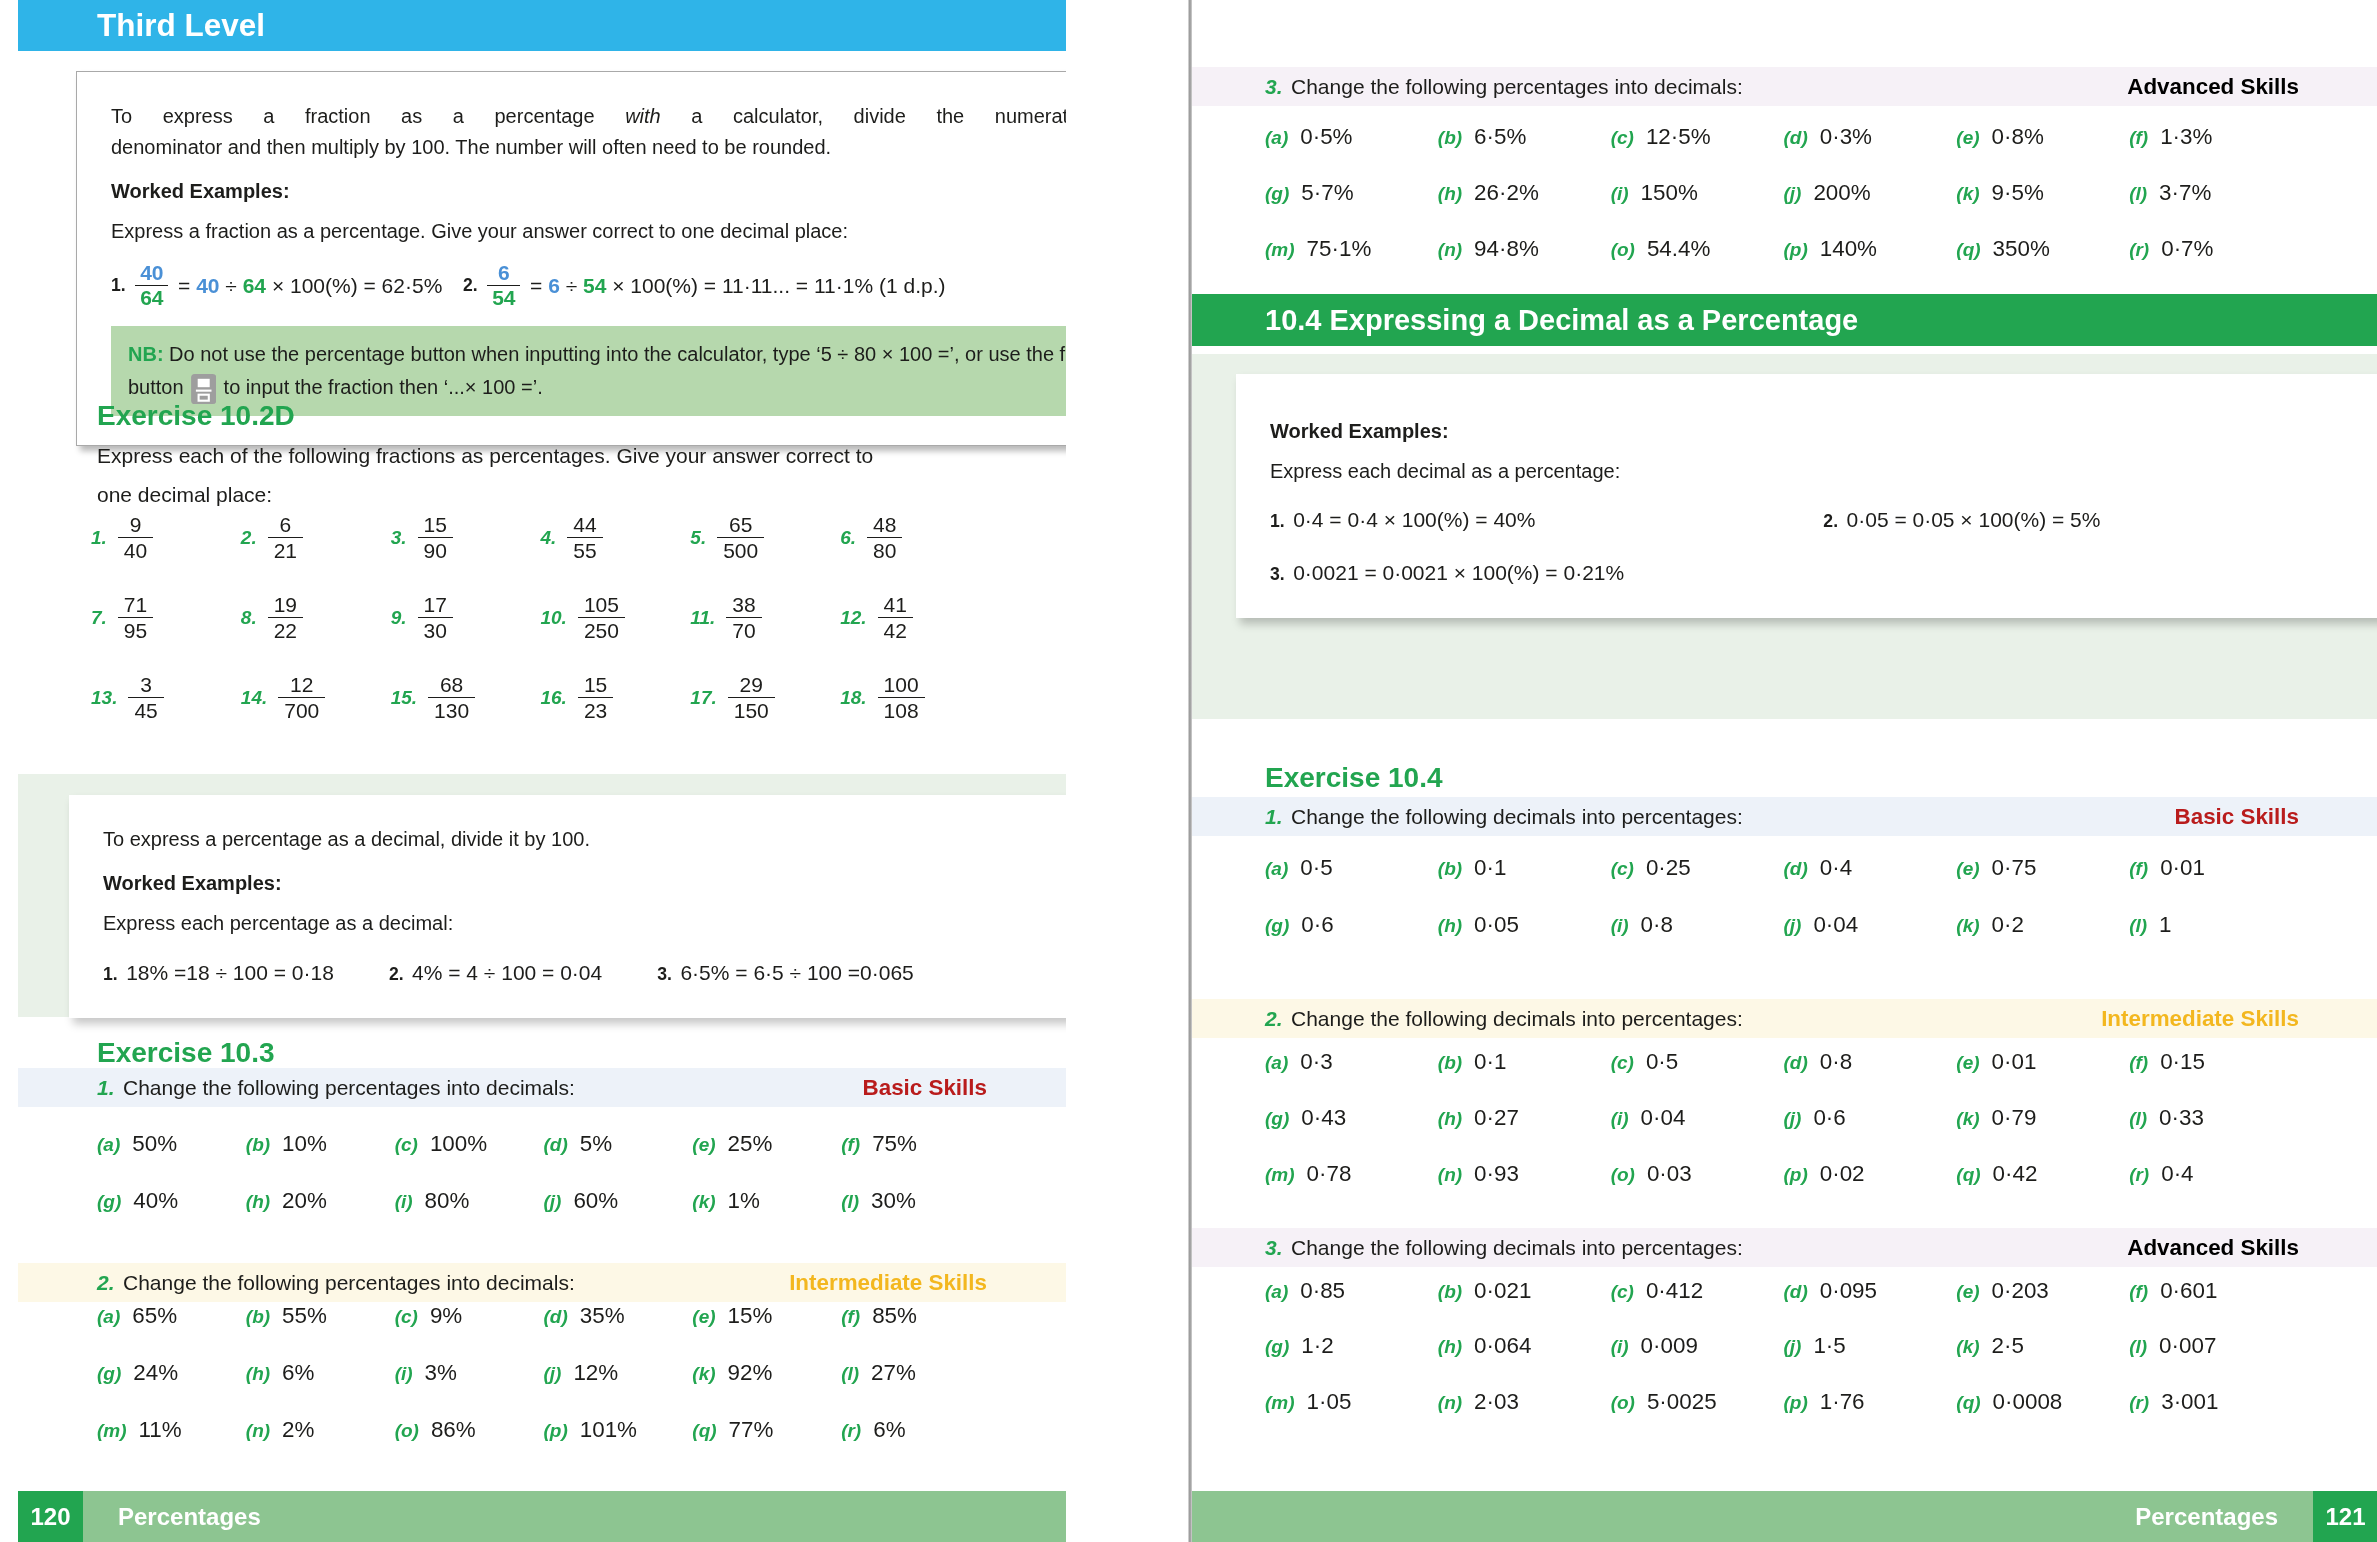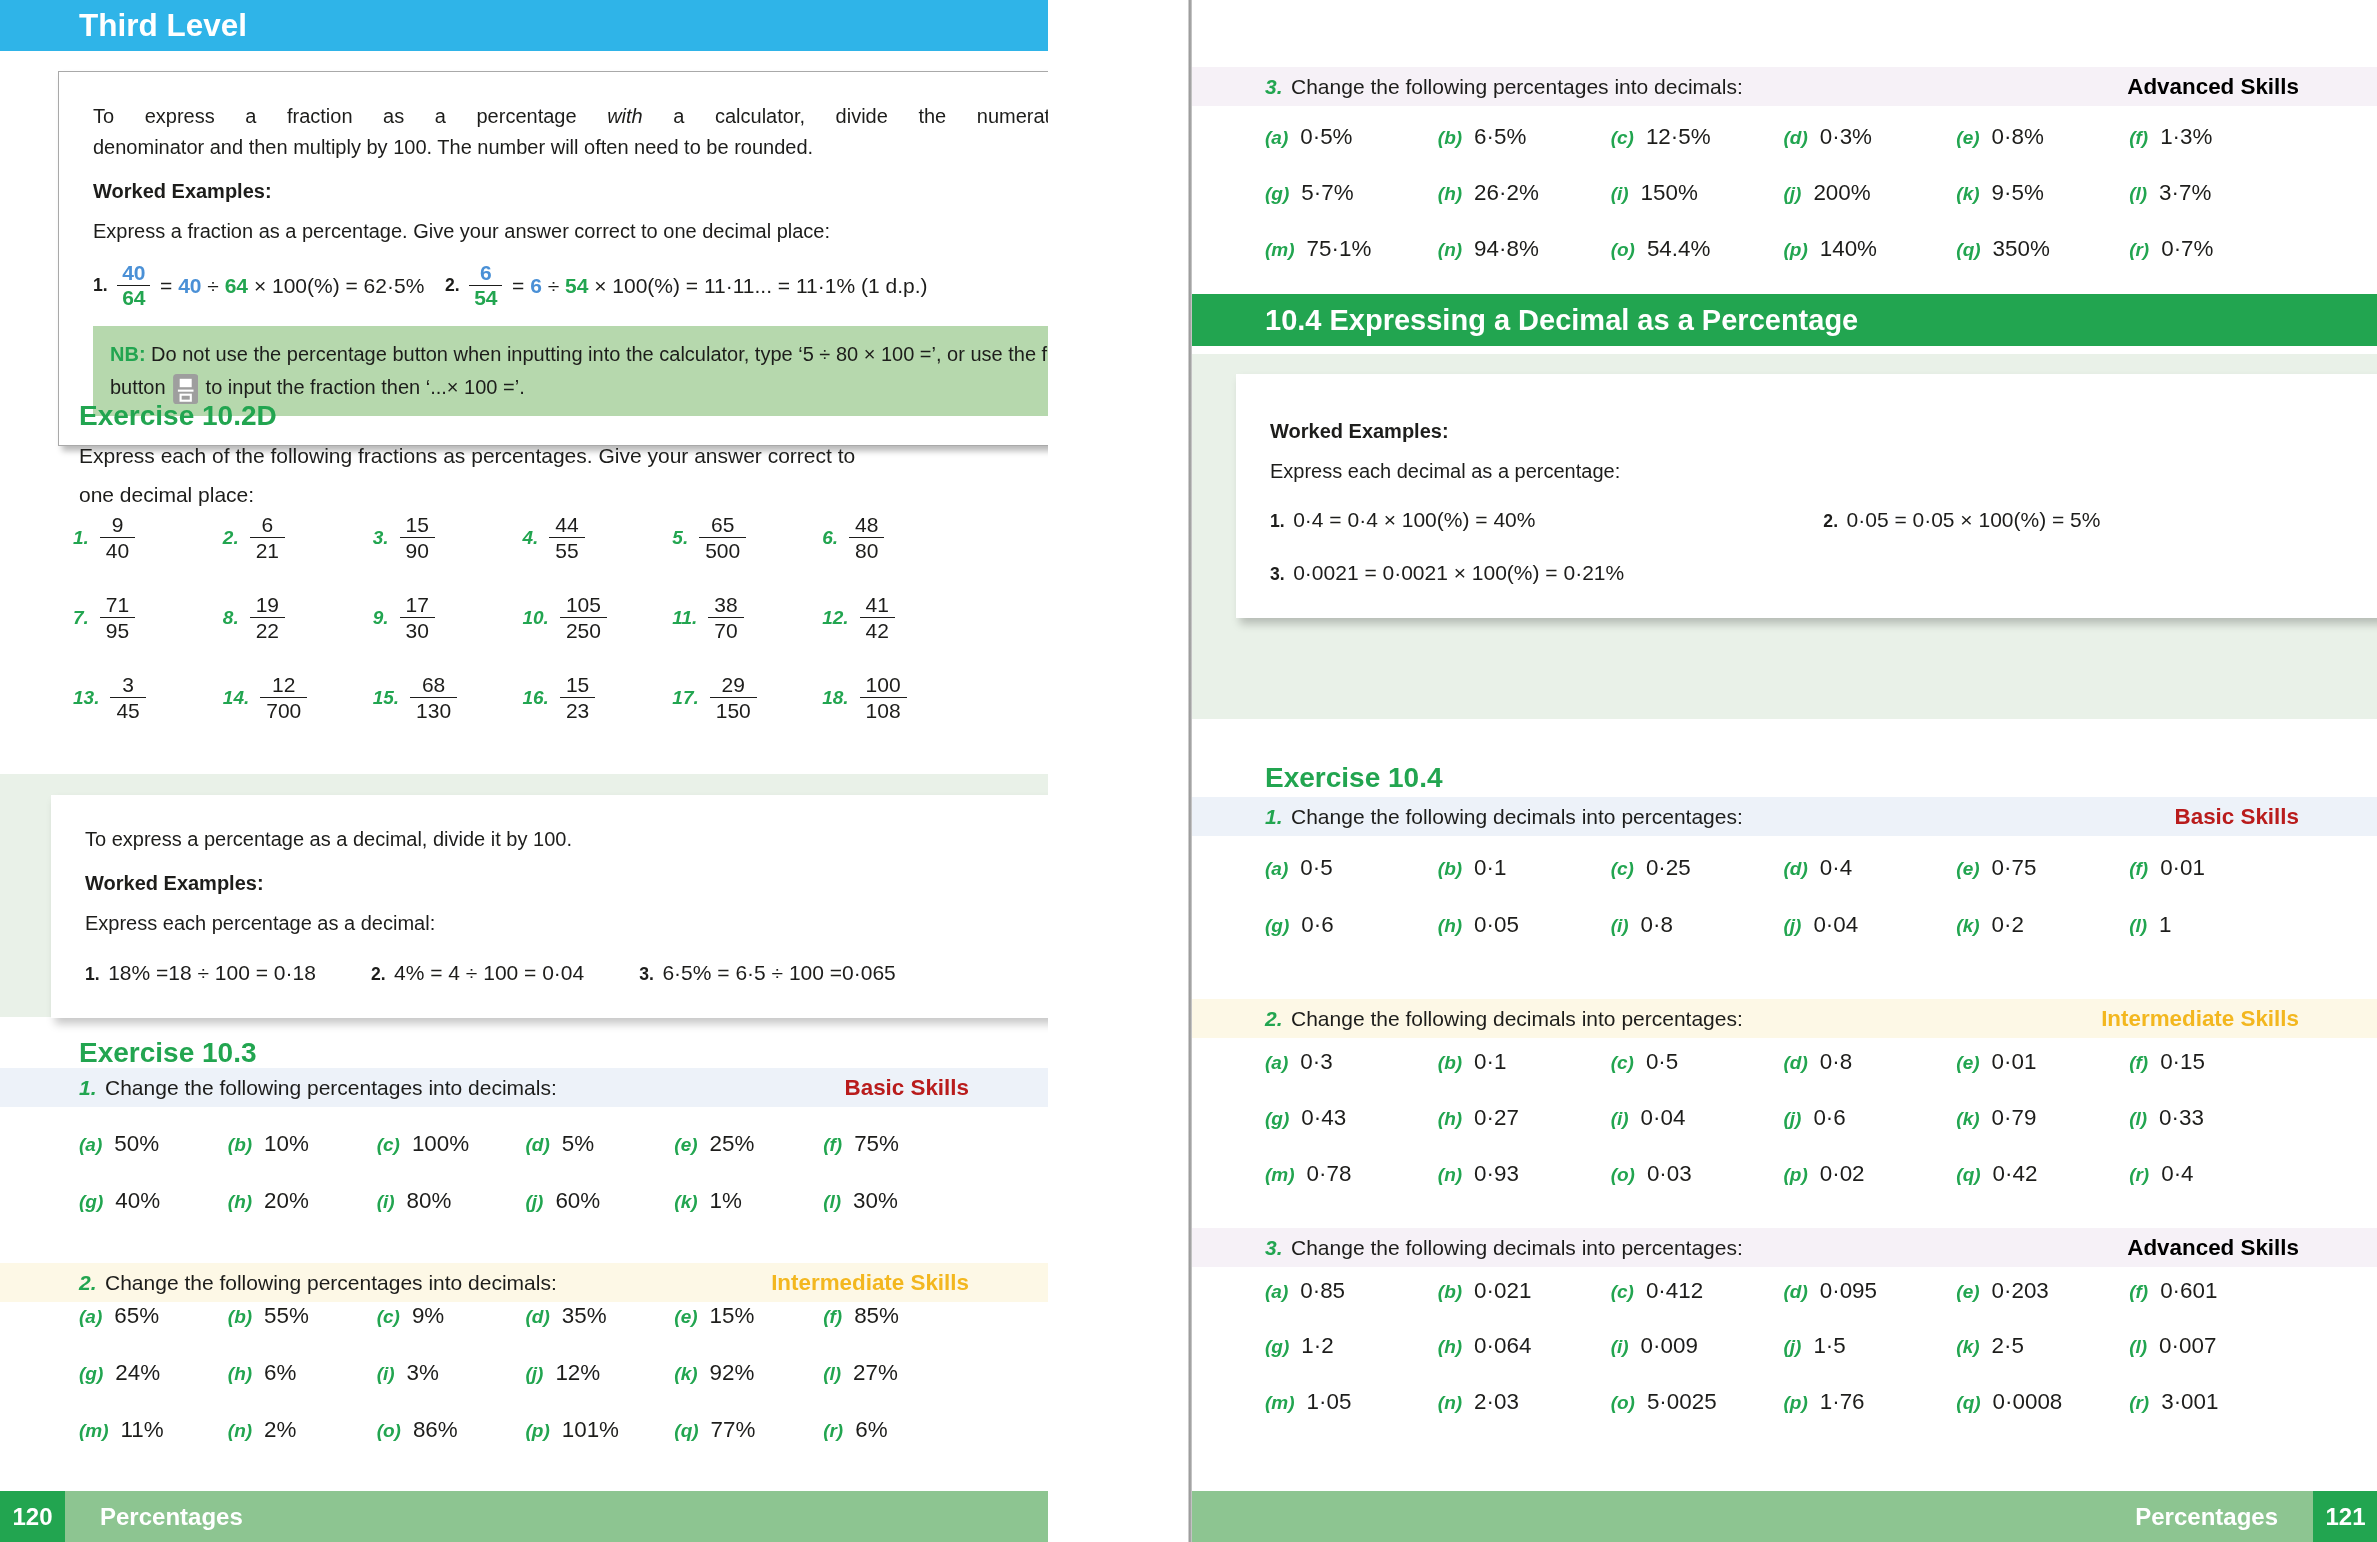--- a/index.html
+++ b/index.html
@@ -1,21 +1,21 @@
 <!DOCTYPE html>
 <html style="font-size:9.7px"><head>
 <meta charset="utf-8">
 <style>
   html,body{margin:0;padding:0}
   body{
     width:2377px;height:1543px;position:relative;background:#ffffff;
     font-family:"Liberation Sans",sans-serif;color:#1d1d1b;
   }
   .page{position:absolute;top:0;height:1543px;background:#fff;overflow:hidden}
-  #pageL{left:0;width:1048px}
+  #pageL{left:18px;width:1048px}
   #pageR{left:1192px;width:1186px}
   .spine{position:absolute;left:1188px;top:0;width:4.2px;height:1543px;
     background:linear-gradient(to right,#e6e6e6,#8f8f8f 45%,#d2d2d2)}
 
   
   .banner{position:absolute;left:0;right:0;top:0;height:51px;background:#2fb4e8;
     color:#fff;display:flex;align-items:center;padding:0 79px;
     font-size:31.5px;font-weight:bold}
   .secbar{position:absolute;left:0;right:0;height:52px;background:#22a550;color:#fff;
     display:flex;align-items:center;padding:0 79px;font-size:29px;font-weight:bold}

